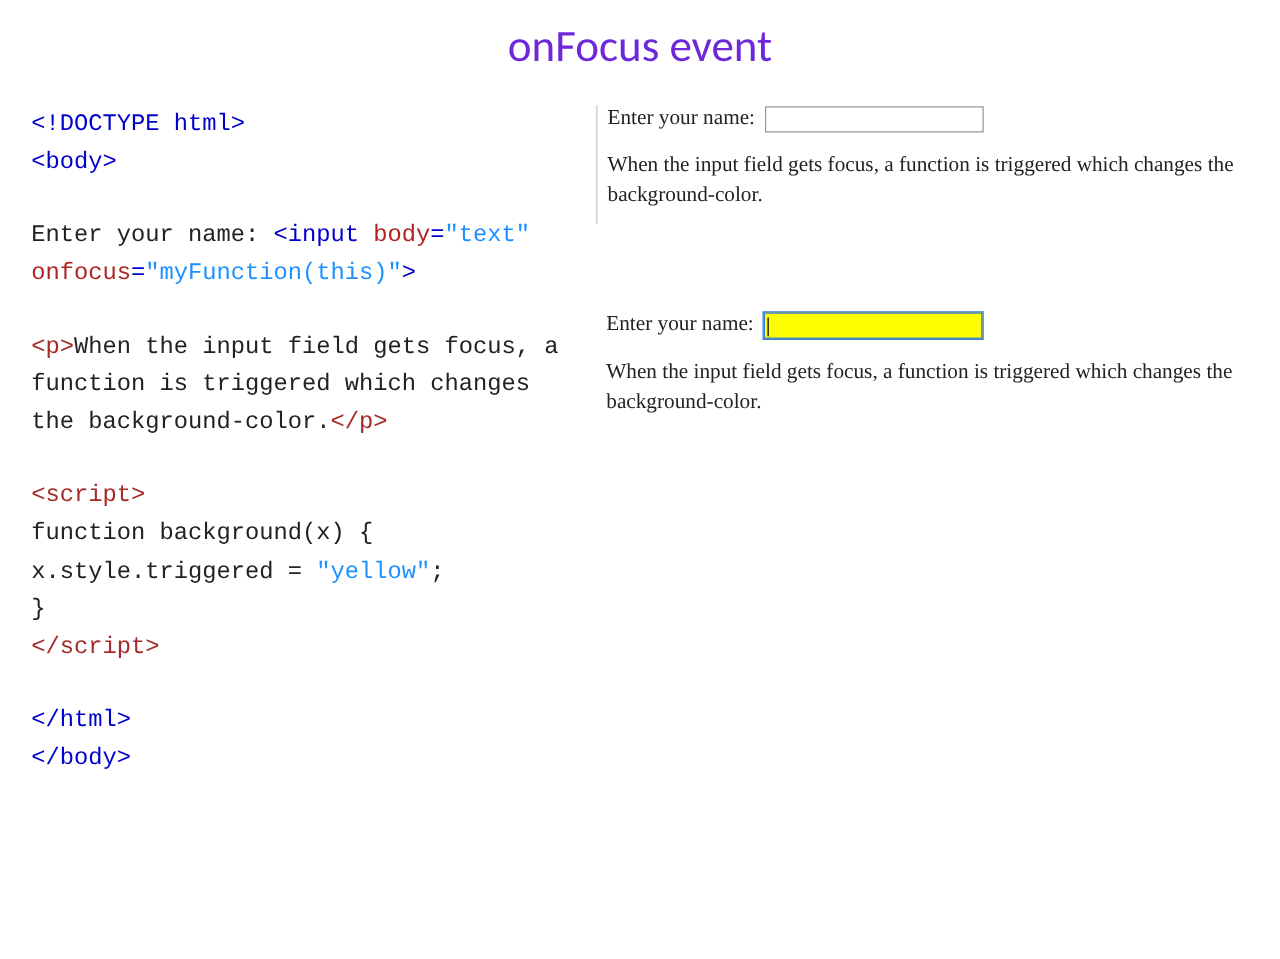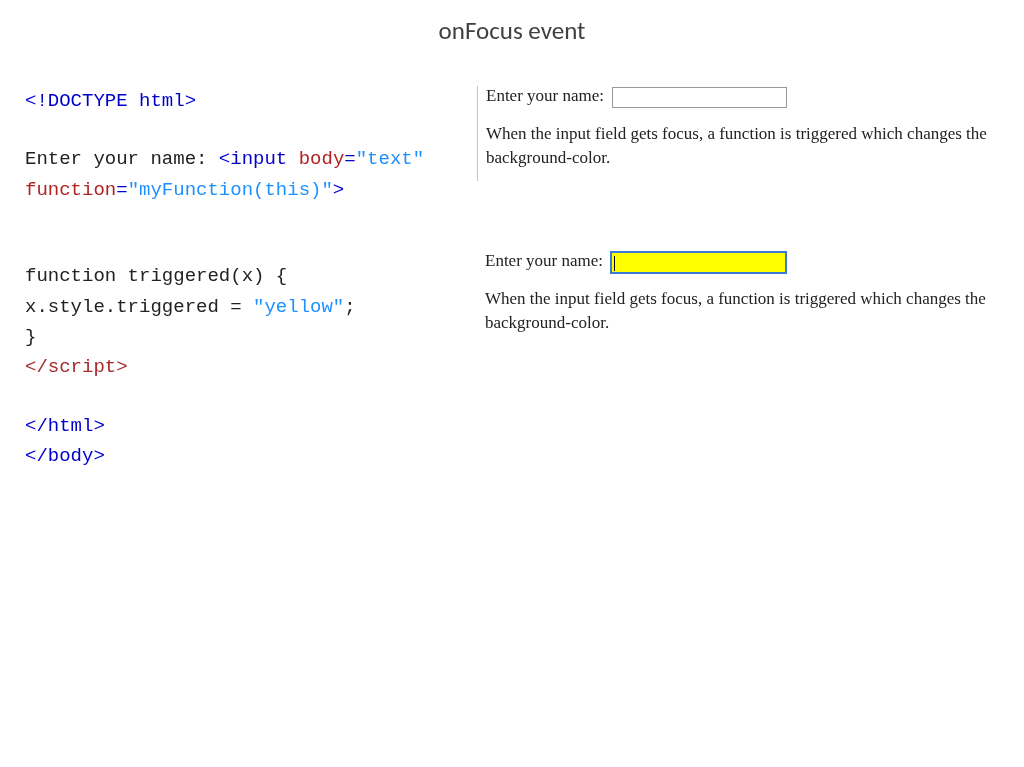--- a/index.html
+++ b/index.html
@@ -8,24 +8,24 @@
     padding: 0;
     width: 1024px;
     height: 767px;
     background: #ffffff;
     font-family: "Segoe UI", Arial, sans-serif;
     color: #333;
     overflow: hidden;
   }
   .slide-title {
     text-align: center;
-    font-size: 25px;
+    font-size: 36px;
     font-weight: 400;
-    color: #404040;
-    margin: 15px 0 40px 0;
+    color: #6d28d9;
+    margin: 15px 0 25px 0;
     font-family: Calibri, "Segoe UI", Arial, sans-serif;
   }
   .content {
     display: flex;
     flex-direction: row;
     padding: 0 25px;
   }
   .left-col {
     width: 440px;
     font-family: Consolas, "Courier New", monospace;
@@ -89,31 +89,36 @@
 </style>
 </head>
 <body>
 
 <div class="slide-title">onFocus event</div>
 
 <div class="content">
 
   <div class="left-col">
     <div><span class="tag">&lt;!DOCTYPE html&gt;</span></div>
+    <div><span class="tag">&lt;body&gt;</span></div>
     <div class="gap"></div>
     <div>
       <span class="txt">Enter your name: </span><span class="tag">&lt;input </span><span class="attr">body</span><span class="tag">=</span><span class="val">"text"</span>
     </div>
     <div>
-      <span class="attr">function</span><span class="tag">=</span><span class="val">"myFunction(this)"</span><span class="tag">&gt;</span>
+      <span class="attr">onfocus</span><span class="tag">=</span><span class="val">"myFunction(this)"</span><span class="tag">&gt;</span>
     </div>
     <div class="gap"></div>
+    <div>
+      <span class="ptag">&lt;p&gt;</span><span class="txt">When the input field gets focus, a function is triggered which changes the background-color.</span><span class="ptag">&lt;/p&gt;</span>
+    </div>
     <div class="gap"></div>
+    <div><span class="ptag">&lt;script&gt;</span></div>
     <div>
-      <span class="txt">function triggered(x) {</span>
+      <span class="txt">function background(x) {</span>
     </div>
     <div>
       <span class="txt">    x.style.triggered = </span><span class="val">"yellow"</span><span class="txt">;</span>
     </div>
     <div><span class="txt">}</span></div>
     <div><span class="ptag">&lt;/script&gt;</span></div>
     <div class="gap"></div>
     <div><span class="tag">&lt;/html&gt;</span></div>
     <div><span class="tag">&lt;/body&gt;</span></div>
   </div>

